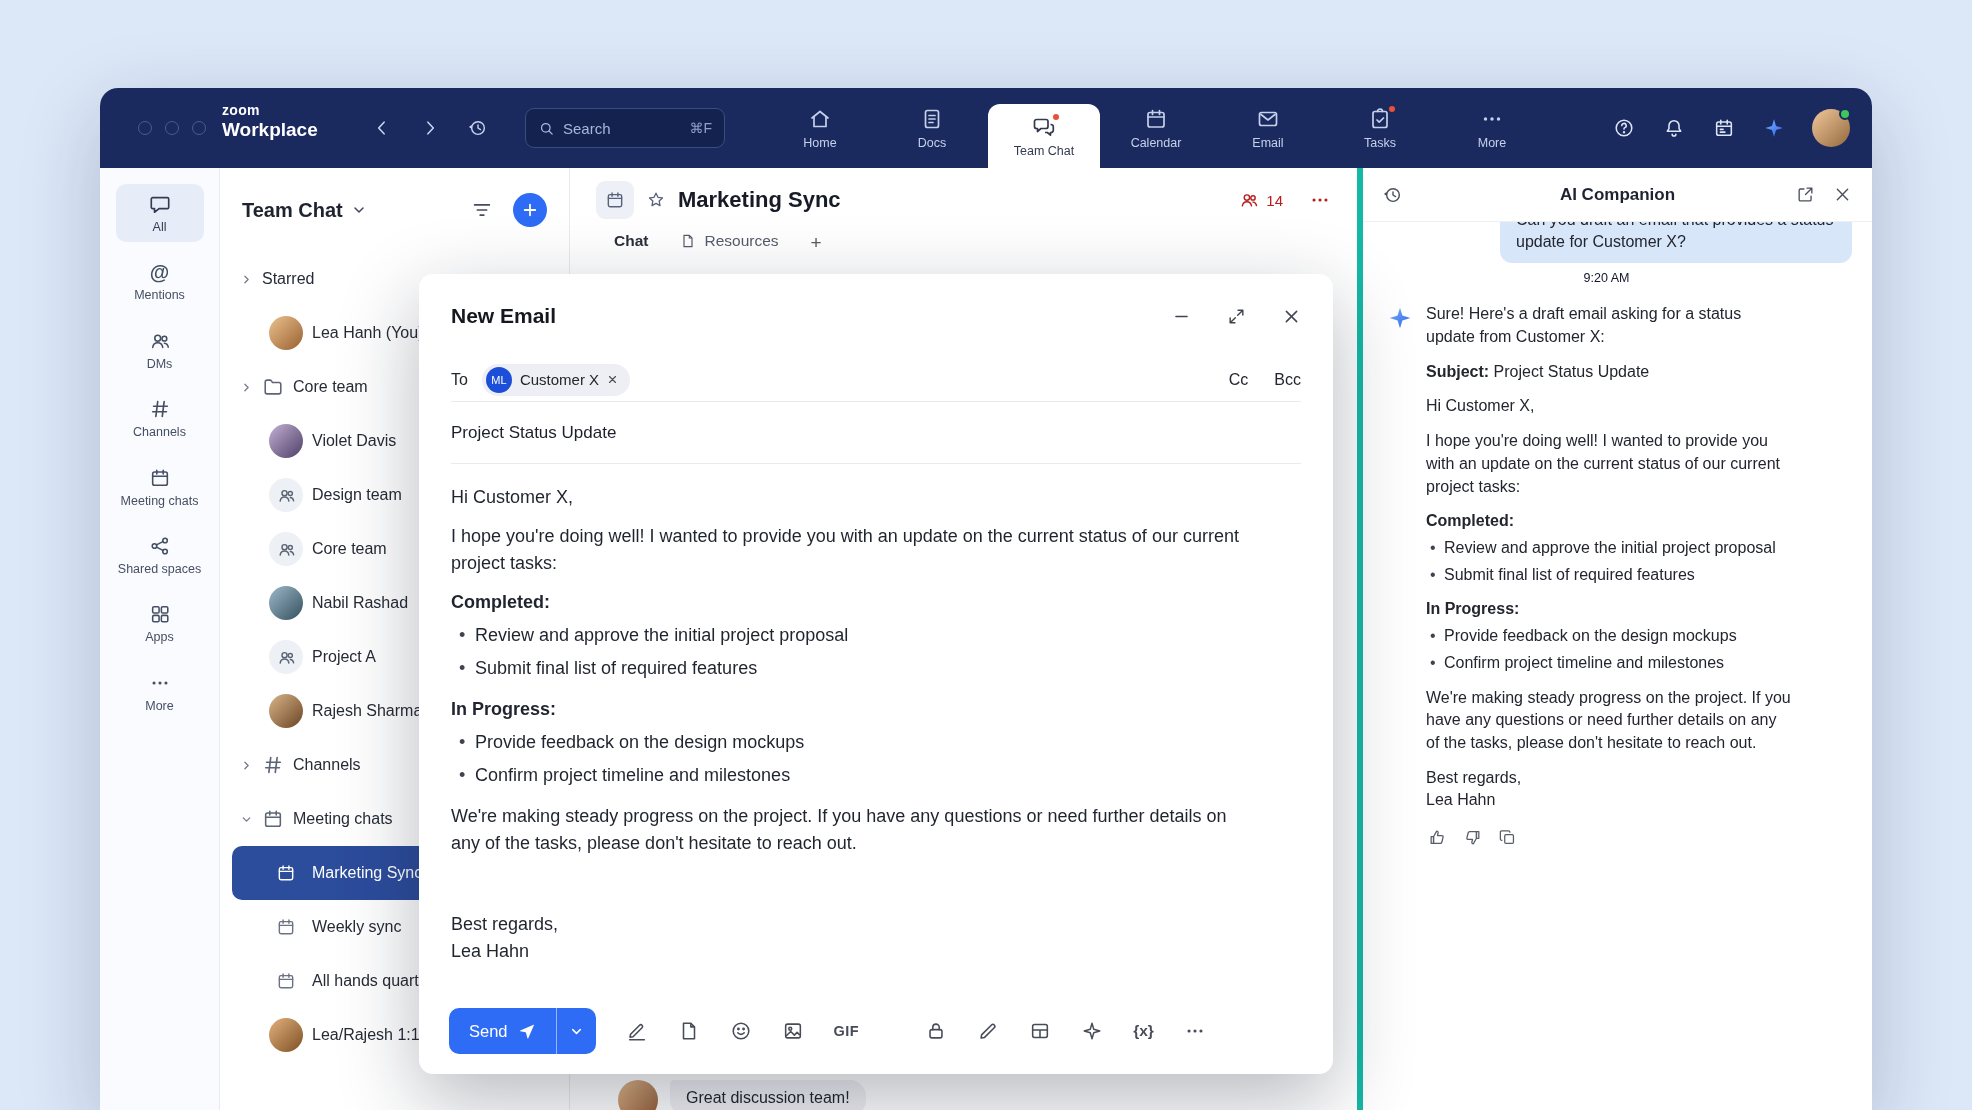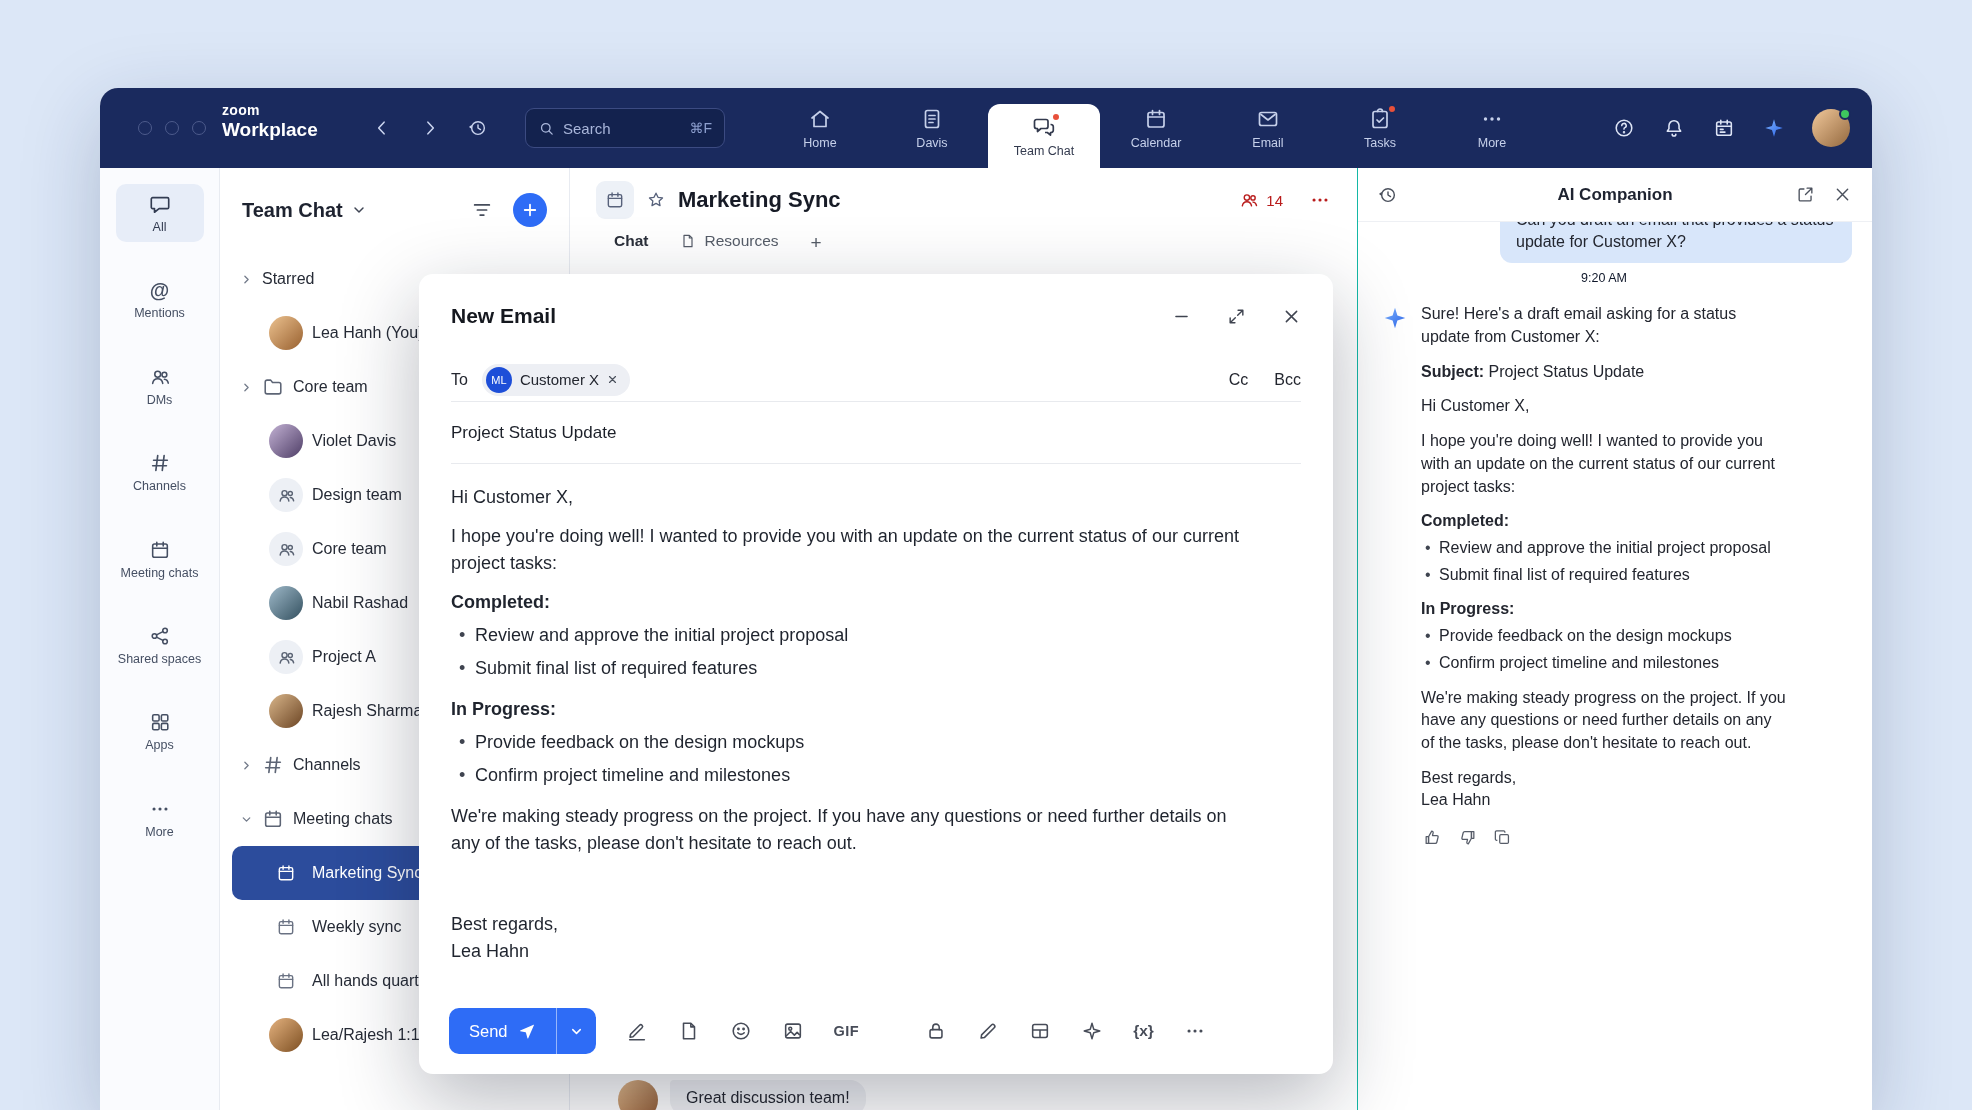--- a/index.html
+++ b/index.html
@@ -33,21 +33,21 @@
 .top-right{position:absolute;right:22px;top:0;height:80px;display:flex;align-items:center;gap:26px;color:#dde4f5}
 .top-right .tbtn{width:24px;height:24px;cursor:pointer}
 .top-right .tbtn svg{width:22px;height:22px;margin:1px}
 .spark24 svg{width:24px;height:24px}
 .avatar-top{position:relative;width:38px;height:38px;border-radius:50%;background:linear-gradient(135deg,#f1c89b,#93683e);cursor:pointer;flex:none}
 .presence{position:absolute;top:-1px;right:-1px;width:12px;height:12px;border-radius:50%;background:#3ec75e;border:2px solid #1a2a5e}
 
 .app-body{position:absolute;top:80px;left:0;right:0;bottom:0;display:flex;background:#fff}
 
 .rail{width:120px;background:#fafbfe;border-right:1px solid #e8ebf1;display:flex;flex-direction:column;align-items:center;padding-top:16px;flex:none}
-.rail-item{width:88px;border-radius:10px;display:flex;flex-direction:column;align-items:center;gap:5px;padding:9px 2px 8px;margin-bottom:28px;color:#454f63;cursor:pointer}
+.rail-item{width:88px;border-radius:10px;display:flex;flex-direction:column;align-items:center;gap:5px;padding:9px 2px 8px;margin-bottom:10px;color:#454f63;cursor:pointer}
 .rail-item svg{width:22px;height:22px}
 .rail-item .at{font-size:20px;font-weight:600;line-height:22px}
 .rail-label{font-size:12.5px;text-align:center;line-height:1.15}
 .rail-item.active{background:#e7edf8;color:#333c52}
 
 .chatlist{width:350px;border-right:1px solid #e8ebf1;flex:none;display:flex;flex-direction:column;background:#fff}
 .cl-header{height:84px;display:flex;align-items:center;padding:0 22px;flex:none}
 .cl-title{font-size:20px;font-weight:700;color:#1e2330;cursor:pointer}
 .cl-title-chev{width:16px;height:16px;color:#3f4554;margin-left:8px;cursor:pointer}
 .cl-sp{flex:1}
@@ -86,21 +86,21 @@
 .mh-more svg{width:22px;height:22px}
 .main-tabs{height:40px;display:flex;align-items:flex-start;gap:32px;padding:0 44px;color:#555c68;font-size:15.5px}
 .tab{display:flex;align-items:center;gap:8px;cursor:pointer}
 .tab svg{width:16px;height:16px}
 .tab-chat{color:#23283388;color:#2a2f3a;font-weight:600}
 .tab-add{font-size:19px;cursor:pointer}
 .bg-message{position:absolute;left:48px;top:912px;display:flex;align-items:flex-start;gap:12px}
 .bg-message .av{width:40px;height:40px}
 .bg-bubble{background:#f0f1f4;border-radius:4px 16px 16px 16px;padding:9px 16px;font-size:16px;color:#23262f}
 
-.ai{width:515px;flex:none;border-left:1px solid #14b8a6;position:relative;background:#fff;overflow:hidden}
+.ai{width:515px;flex:none;border-left:6px solid #14b8a6;position:relative;background:#fff;overflow:hidden}
 .ai-header{position:absolute;top:0;left:0;right:0;height:54px;background:#fff;z-index:3;display:flex;align-items:center;padding:0 20px;border-bottom:1px solid #eef0f4}
 .ai-hist{width:20px;height:20px;color:#4a505c;cursor:pointer;flex:none}
 .ai-title{position:absolute;left:0;right:0;text-align:center;font-size:17px;font-weight:700;color:#1e2330;pointer-events:none}
 .ai-hright{margin-left:auto;display:flex;gap:18px;color:#4a505c}
 .ai-hright svg{width:19px;height:19px;cursor:pointer}
 .ai-content{position:absolute;top:0;bottom:0;left:0;right:0;padding-top:54px;z-index:1}
 .ai-bubble{margin:-24px 20px 0 auto;max-width:352px;width:fit-content;background:#d8e6fa;border-radius:12px;padding:11px 16px;font-size:16px;line-height:1.35;color:#23262f}
 .ai-time{text-align:center;margin:8px 22px 0 0;font-size:12.5px;color:#0f172a}
 .ai-answer{display:flex;gap:13px;padding:18px 18px 0 24px;align-items:flex-start}
 .ai-spark{width:26px;height:26px;flex:none;margin-top:2px}
@@ -211,21 +211,21 @@
           </span>
         <span class="nav-label">Home</span>
       </div>
       <div class="nav-item">
         <span class="nicon">
             <svg viewBox="0 0 24 24" fill="none" stroke="currentColor" stroke-width="1.7" stroke-linecap="round">
               <rect x="5.5" y="3.5" width="13" height="17" rx="2"></rect>
               <path d="M9 8.5 h6 M9 12 h6 M9 15.5 h4"></path>
             </svg>
           </span>
-        <span class="nav-label">Davis</span>
+        <span class="nav-label">Docs</span>
       </div>
       <div class="nav-item active">
         <span class="nicon">
           <svg viewBox="0 0 24 24" fill="none" stroke="currentColor" stroke-width="1.7" stroke-linejoin="round">
               <path d="M4.5 4.5 h9.5 a2 2 0 0 1 2 2 v5 a2 2 0 0 1 -2 2 h-5 l-3.5 3 v-3 h-1 a2 2 0 0 1 -2 -2 v-5 a2 2 0 0 1 2 -2 z"></path>
               <path d="M18.5 9.5 h0.5 a2.3 2.3 0 0 1 2.3 2.3 v3.4 a2.3 2.3 0 0 1 -2.3 2.3 h-0.5 v2.6 l-3.2 -2.6 h-2.3"></path>
             </svg>
           <span class="badge-dot"></span>
         </span>
         <span class="nav-label">Team Chat</span>

